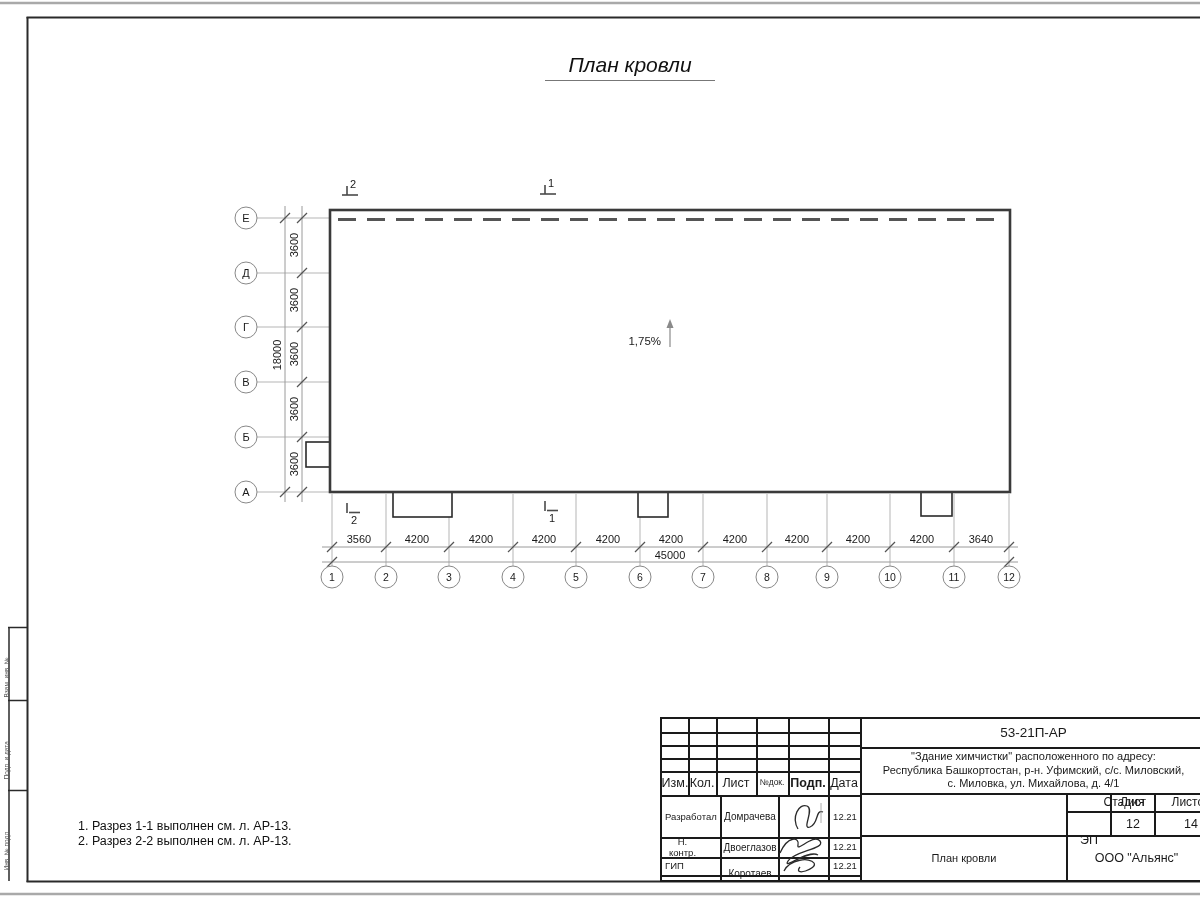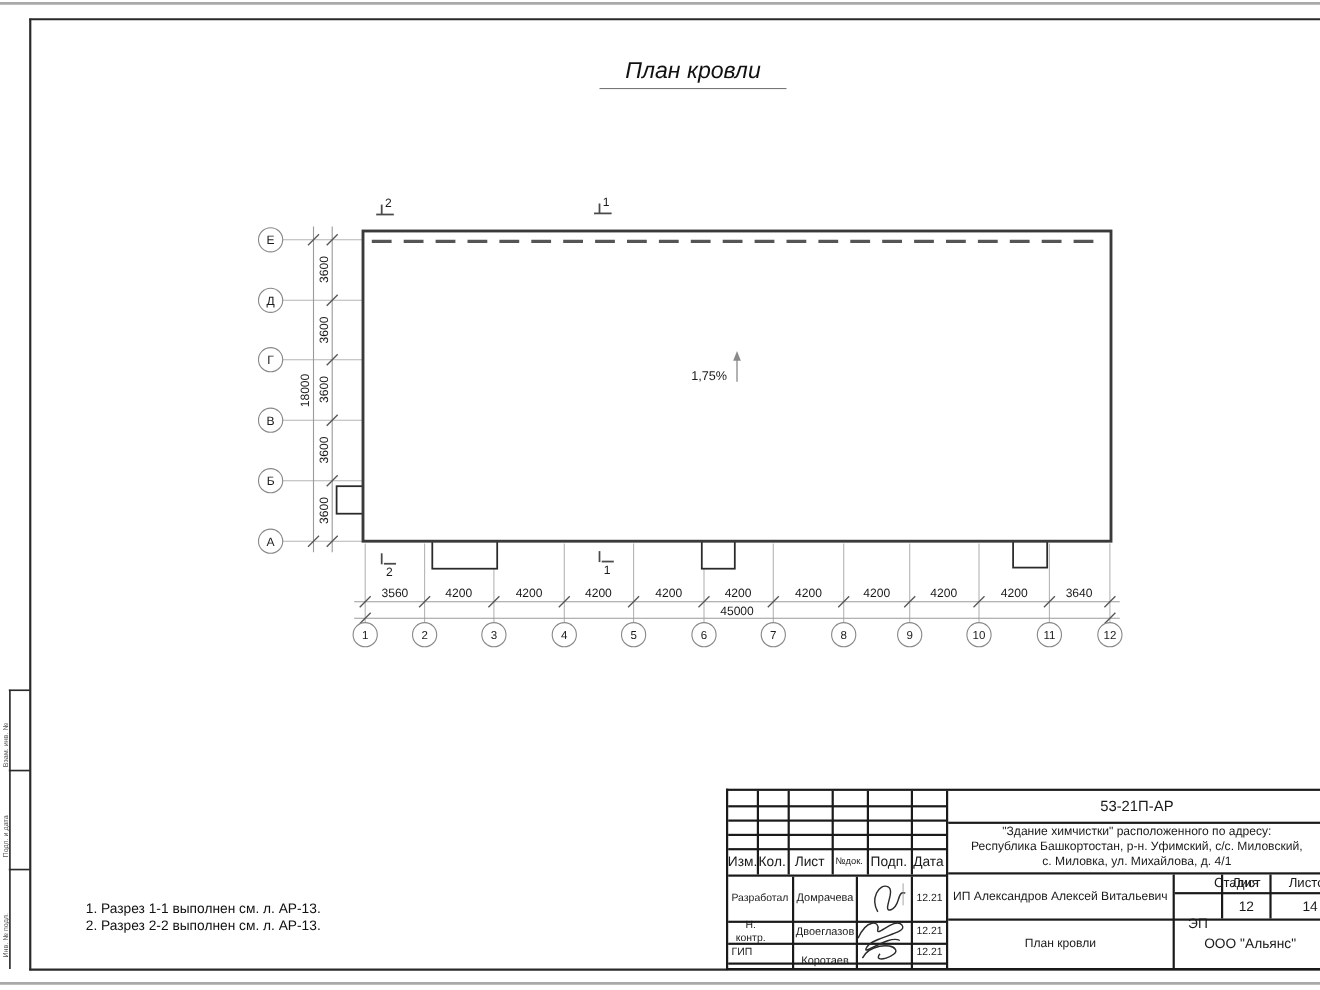--- a/index.html
+++ b/index.html
@@ -257,21 +257,21 @@
     <div class="ln" style="left:202px;top:118px;width:343px;height:2px;"></div>
     <div class="ln" style="left:406px;top:78px;width:2px;height:85px;"></div>
     <div class="ln" style="left:450px;top:78px;width:2px;height:40px;"></div>
     <div class="ln" style="left:494px;top:78px;width:2px;height:40px;"></div>
     <div class="ln" style="left:408px;top:94px;width:137px;height:2px;"></div>
 
     <div class="cell" style="left:2px;top:54px;width:26px;height:24px;font-size:12.5px;">Изм.</div>
     <div class="cell" style="left:28px;top:54px;width:28px;height:24px;font-size:12.5px;">Кол.</div>
     <div class="cell" style="left:56px;top:54px;width:40px;height:24px;font-size:12.5px;">Лист</div>
     <div class="cell" style="left:96px;top:54px;width:32px;height:24px;font-size:8.5px;">№док.</div>
-    <div class="cell" style="left:128px;top:54px;width:40px;height:24px;font-size:12.5px;">Подп.</div>
+    <div class="cell" style="left:128px;top:54px;width:40px;height:24px;font-size:12.5px;font-weight:bold;">Подп.</div>
     <div class="cell" style="left:168px;top:54px;width:32px;height:24px;font-size:12.5px;">Дата</div>
 
     <div class="cell left-al" style="left:2px;top:80px;width:58px;height:40px;font-size:9.5px;">Разработал</div>
     <div class="cell" style="left:62px;top:80px;width:56px;height:40px;font-size:10px;">Домрачева</div>
     <div class="cell" style="left:170px;top:84px;width:30px;height:32px;font-size:9.5px;">12.21</div>
     <div class="cell left-al" style="left:2px;top:121px;width:38px;height:19px;font-size:9.5px;">Н. контр.</div>
     <div class="cell" style="left:62px;top:121px;width:56px;height:19px;font-size:10px;">Двоеглазов</div>
     <div class="cell" style="left:170px;top:121px;width:30px;height:19px;font-size:9.5px;">12.21</div>
     <div class="cell left-al" style="left:2px;top:141px;width:78px;height:17px;font-size:9.5px;">ГИП</div>
     <div class="cell" style="left:62px;top:141px;width:56px;height:32px;font-size:10px;">Коротаев</div>
@@ -285,21 +285,20 @@
       <path d="M6 22 C14 4 26 6 24 14 C22 22 40 2 46 10 C52 18 20 20 14 30 C8 40 34 18 44 24" fill="none" stroke="#2b2b2b" stroke-width="1.3"></path>
       <path d="M10 40 C16 28 36 26 40 32 C44 38 18 46 26 36" fill="none" stroke="#2b2b2b" stroke-width="1.3"></path>
     </svg>
 
     <div class="cell" style="left:202px;top:2px;width:343px;height:28px;font-size:13.5px;">53-21П-АР</div>
     <div class="abs" style="left:202px;top:31px;width:343px;height:45px;display:flex;flex-direction:column;align-items:center;justify-content:center;font-size:11px;line-height:13.5px;text-align:center;">
       <div>"Здание химчистки" расположенного по адресу:</div>
       <div>Республика Башкортостан, р-н. Уфимский, с/с. Миловский,</div>
       <div>с. Миловка, ул. Михайлова, д. 4/1</div>
     </div>
-    <div class="cell" style="left:202px;top:78px;width:204px;height:40px;font-size:11px;">ИП Александров Алексей Витальевич</div>
     <div class="cell" style="left:408px;top:78px;width:42px;height:16px;font-size:12px;padding-left:35px;">Стадия</div>
     <div class="cell" style="left:452px;top:78px;width:42px;height:16px;font-size:12px;">Лист</div>
     <div class="cell" style="left:496px;top:78px;width:70px;height:16px;font-size:12px;">Листов</div>
     <div class="cell" style="left:408px;top:96px;width:42px;height:22px;font-size:12.5px;margin-top:16px;">ЭП</div>
     <div class="cell" style="left:452px;top:96px;width:42px;height:22px;font-size:12.5px;">12</div>
     <div class="cell" style="left:496px;top:96px;width:70px;height:22px;font-size:12.5px;">14</div>
     <div class="cell" style="left:202px;top:120px;width:204px;height:43px;font-size:11px;">План кровли</div>
     <div class="cell" style="left:408px;top:120px;width:137px;height:43px;font-size:12.5px;">ООО "Альянс"</div>
   </div>
 

